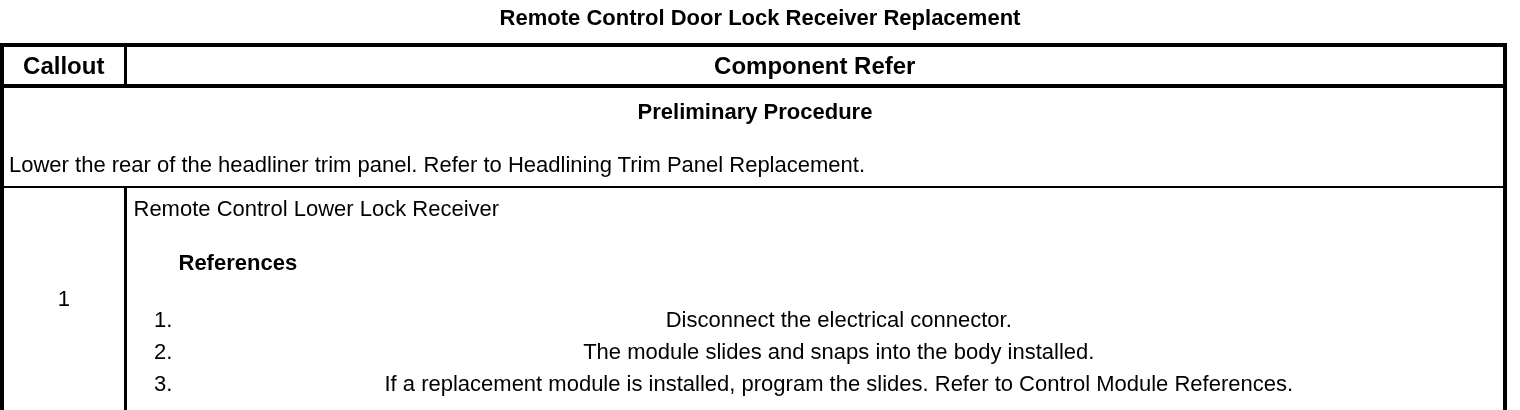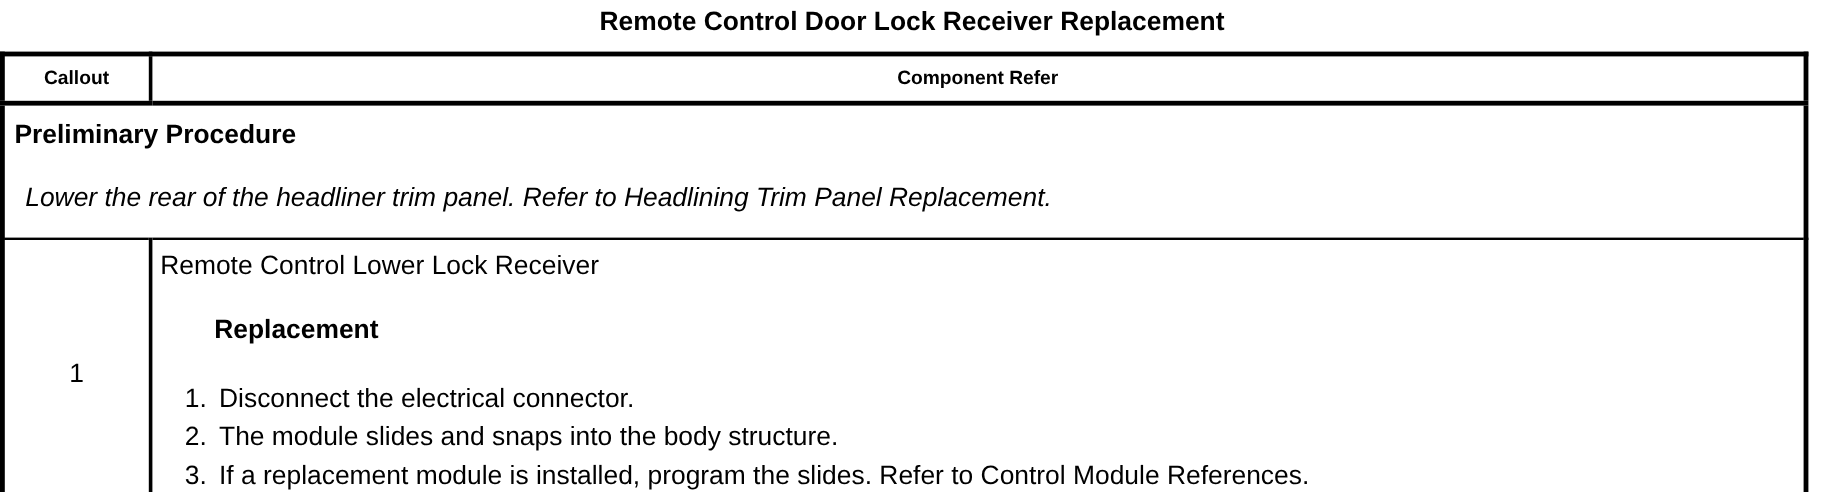--- a/index.html
+++ b/index.html
@@ -31,43 +31,43 @@
     border-collapse: collapse;
     width: 1507px;
     table-layout: fixed;
     font-size: 22px;
     border: 4px solid #000000;
     border-bottom-width: 6px;
   }
   col.callout-col  { width: 123px; }
   th.header-cell {
     border-bottom: 4px solid #000000;
-    font-size: 16px;
+    font-size: 24px;
     font-weight: bold;
     text-align: center;
     padding: 8px 0 8px 0;
     line-height: 21px;
   }
   th.callout-header {
     border-right: 3px solid #000000;
   }
   td.preliminary-cell {
     border-bottom: 2px solid #000000;
     padding: 11px 5px 8px 5px;
     vertical-align: top;
   }
   .preliminary-heading {
     font-weight: bold;
     line-height: 26px;
     margin: 0 0 27px 3px;
+    text-align: center;
   }
   .preliminary-text {
     line-height: 26px;
-    margin: 12px;
-    font-style: italic;
+    margin: 0;
   }
   td.callout-cell {
     border-right: 3px solid #000000;
     text-align: center;
     vertical-align: middle;
     font-size: 22px;
   }
   td.component-cell {
     padding: 8px 8px 10px 7px;
     vertical-align: top;
@@ -82,20 +82,21 @@
     margin: 0 0 28px 45px;
   }
   ol.procedure-steps {
     margin: 0;
     padding: 0 0 0 45px;
     list-style: decimal;
     line-height: 32px;
   }
   ol.procedure-steps li {
     padding-left: 4px;
+    text-align: center;
   }
 </style>
 </head>
 <body>
 
 <div class="page">
 
   <div class="doc-title">Remote Control Door Lock Receiver Replacement</div>
 
   <table class="component-table">
@@ -113,24 +114,24 @@
         <td class="preliminary-cell" colspan="2">
           <p class="preliminary-heading">Preliminary Procedure</p>
           <p class="preliminary-text">Lower the rear of the headliner trim panel. Refer to Headlining Trim Panel Replacement.</p>
         </td>
       </tr>
 
       <tr>
         <td class="callout-cell">1</td>
         <td class="component-cell">
           <p class="component-name">Remote Control Lower Lock Receiver</p>
-          <p class="procedures-heading">Replacement</p>
+          <p class="procedures-heading">References</p>
           <ol class="procedure-steps">
             <li>Disconnect the electrical connector.</li>
-            <li>The module slides and snaps into the body structure.</li>
+            <li>The module slides and snaps into the body installed.</li>
             <li>If a replacement module is installed, program the slides. Refer to Control Module References.</li>
           </ol>
         </td>
       </tr>
     </tbody>
   </table>
 
 </div>
 
 </body></html>

